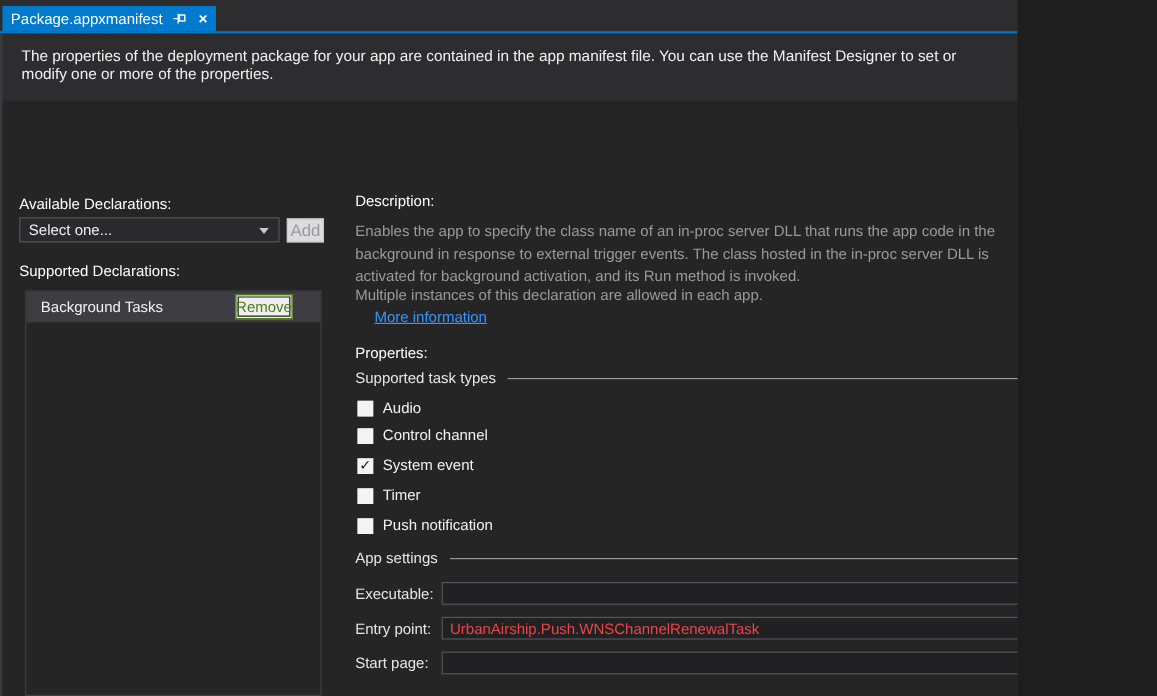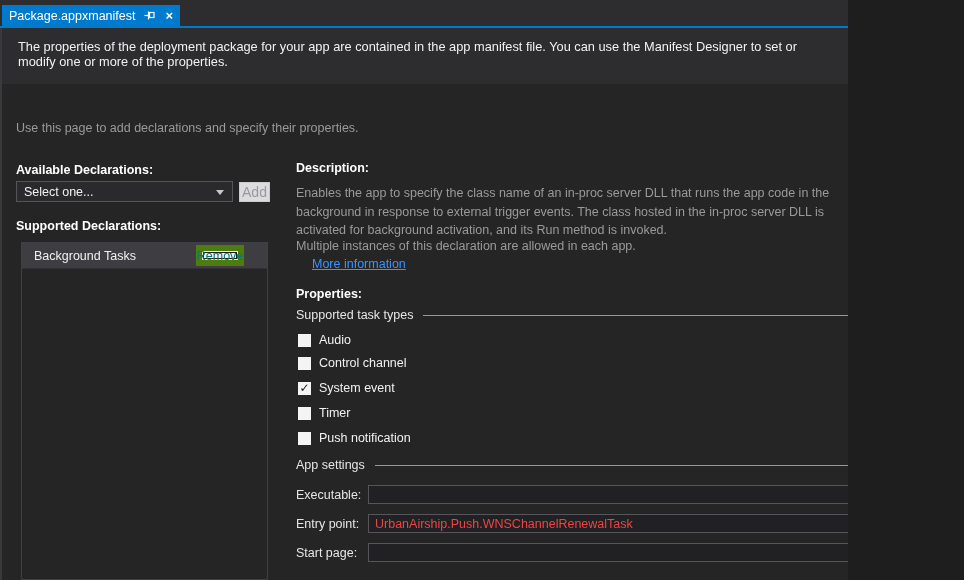--- a/index.html
+++ b/index.html
@@ -33,21 +33,21 @@
     color:#f1f1f1; cursor:default; font-size:12.8px;
   }
   .designer-tab.selected {
     background:#252526; height:28px; margin-top:-4px; color:#ffffff;
   }
 
   
   .content { position:absolute; top:108px; left:0; right:0; bottom:0; background:#252526; }
   .instruction { position:absolute; left:16px; top:13px; color:#9a9a9a; }
 
-  .section-label { font-weight:bold; color:#ffffff;text-align:center; }
+  .section-label { font-weight:normal; color:#ffffff;text-align:center; }
 
   
   .avail-label { position:absolute; left:16px; top:55px; }
   .dropdown {
     position:absolute; left:16px; top:73px; width:217px; height:21px;
     background:#2a2a2d; border:1px solid #54545a; display:flex; align-items:center;
     padding:0 22px 0 7px; cursor:default;
   }
   .dropdown-value { color:#f1f1f1; white-space:nowrap; overflow:hidden; }
   .chevron { position:absolute; right:8px; top:8px; width:0; height:0;
@@ -62,21 +62,21 @@
     position:absolute; left:21px; top:134px; width:247px; bottom:0;
     background:#252526; border:1px solid #3f3f46;
   }
   .list-item {
     position:relative; height:26px; background:#3e3e42; border-bottom:1px solid #313135;
     display:flex; align-items:center; padding-left:12px; cursor:default;
   }
   .list-item-label { color:#f1f1f1; }
   .remove-button {
     position:absolute; left:174px; top:2px; width:48px; height:21px;
-    background:#efeff2; color:#0f766e; border:6px solid #4d7c0f;
+    background:#efeff2; color:#4d7c0f; border:1px solid #4d7c0f;
     box-shadow: inset 0 0 0 1px #efeff2, inset 0 0 0 2px #1e1e1e;
     display:flex; align-items:center; justify-content:center; font-size:12.5px; cursor:default;
   }
 
   
   .desc-label { position:absolute; left:296px; top:53px; }
   .desc-text { position:absolute; left:296px; top:76px; width:578px; color:#9a9a9a; line-height:18.5px; }
   .desc-note { position:absolute; left:296px; top:131px; color:#9a9a9a; }
   .more-info { position:absolute; left:312px; top:149px; color:#3794ff; text-decoration:underline; cursor:pointer; }
   .props-label { position:absolute; left:296px; top:179px; }
@@ -124,21 +124,20 @@
     </div>
   </div>
 
   <div class="header-area">
     <div class="header-text">The properties of the deployment package for your app are contained in the app manifest file. You can use the Manifest Designer to set or modify one or more of the properties.</div>
   </div>
 
 
   <div class="content">
 
-    <div class="instruction">Use this page to add declarations and specify their properties.</div>
 
     <div class="section-label avail-label">Available Declarations:</div>
 
     <div class="dropdown">
       <span class="dropdown-value">Select one...</span>
       <span class="chevron"></span>
     </div>
     <button class="add-button">Add</button>
 
     <div class="section-label supported-label">Supported Declarations:</div>

